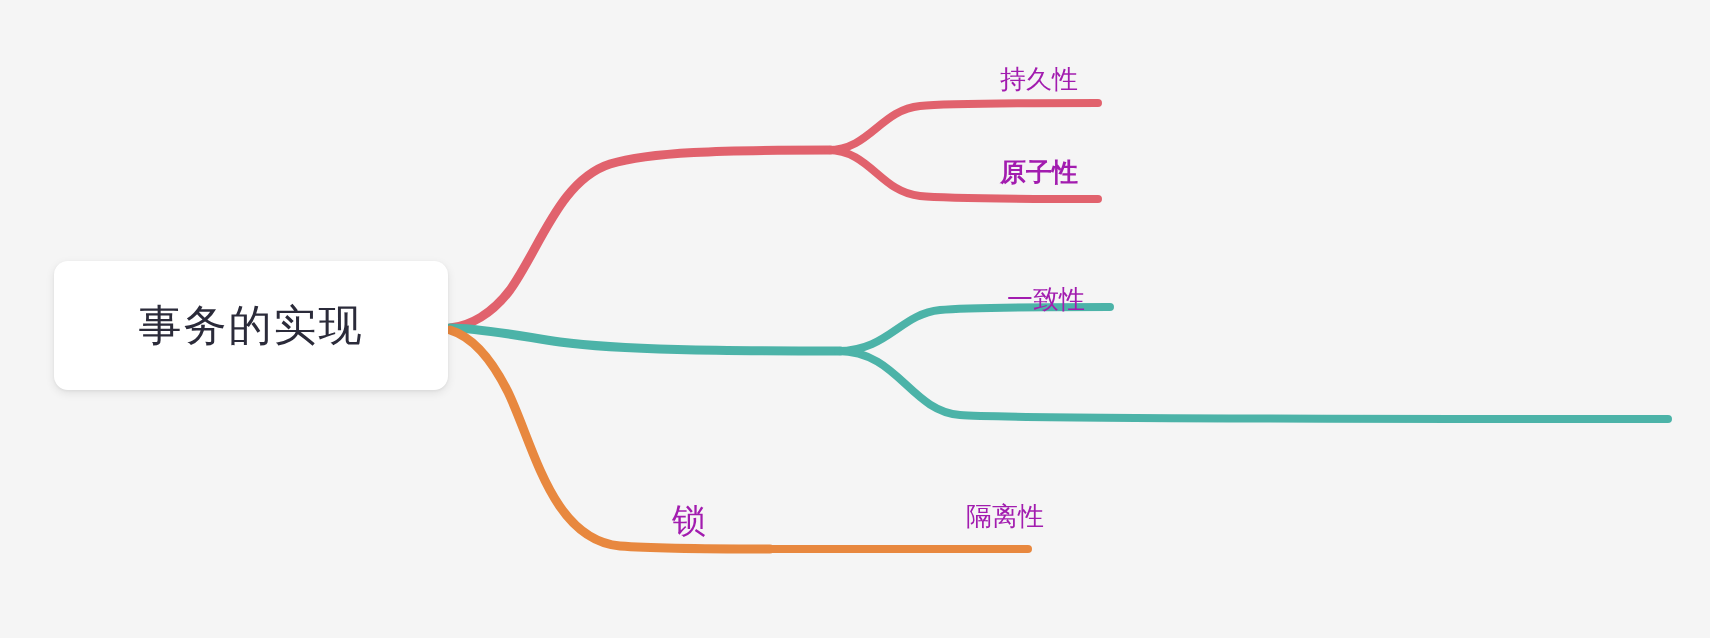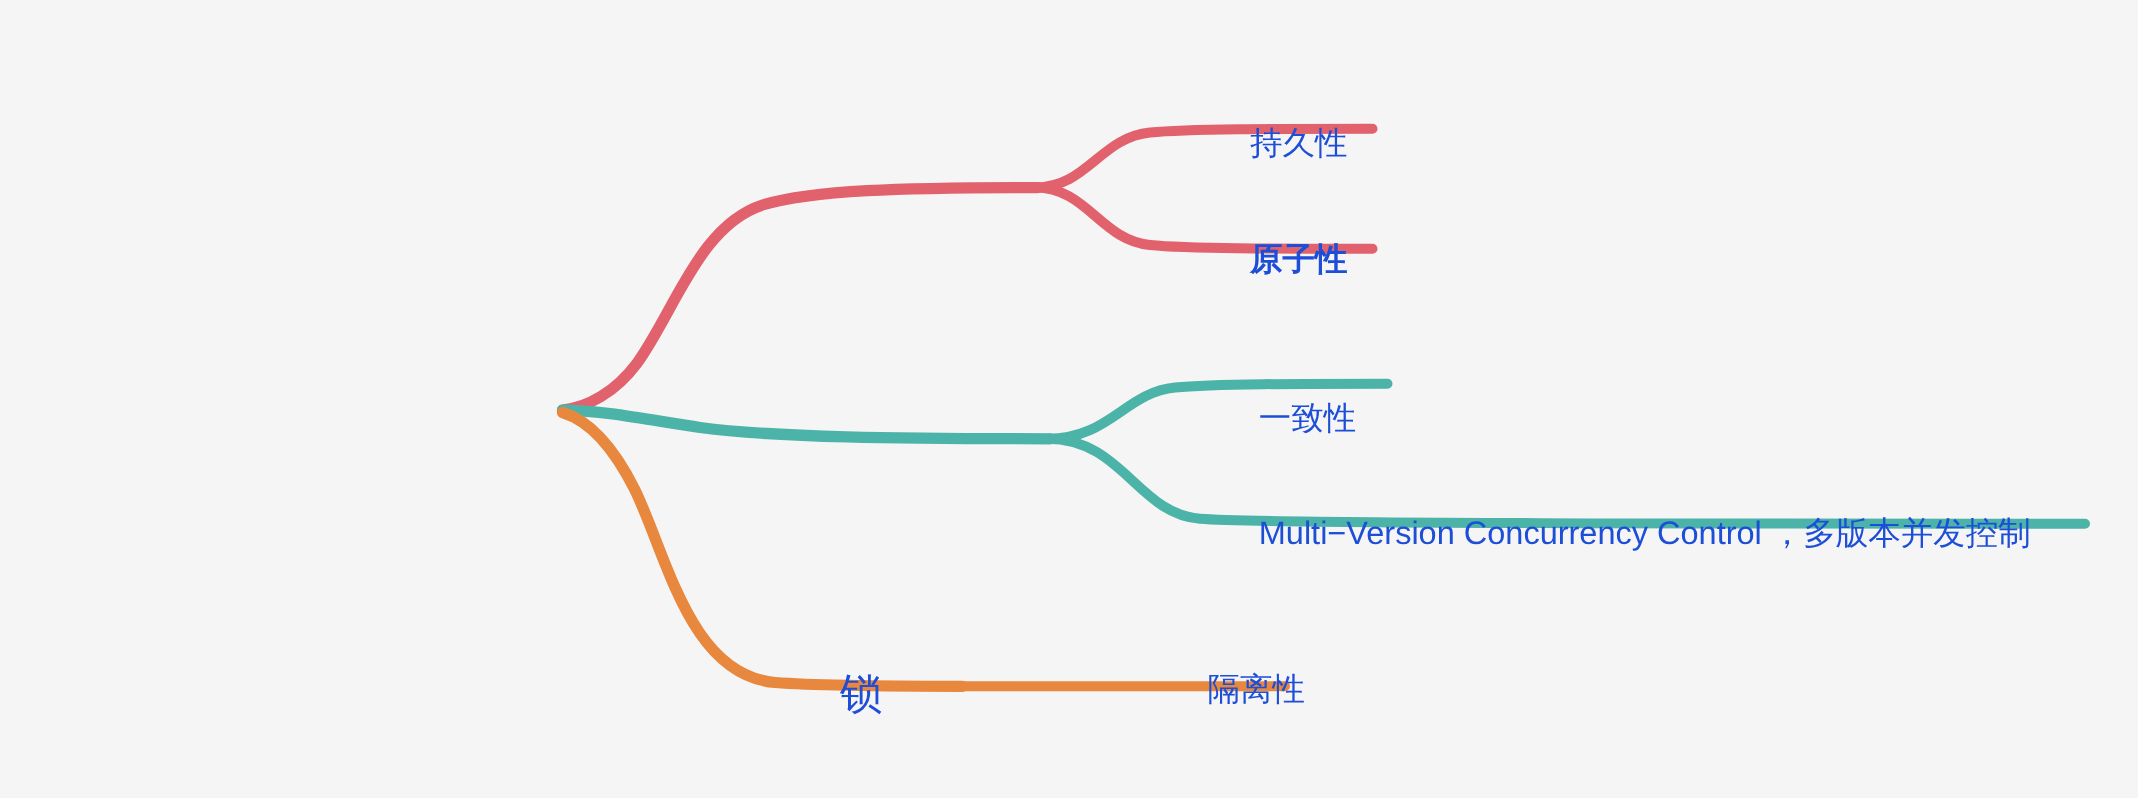--- a/index.html
+++ b/index.html
@@ -42,24 +42,23 @@
   }
   .root-label {
     font-size: 43px;
     color: #2b2b3a;
     letter-spacing: 2px;
     line-height: 1;
     white-space: nowrap;
   }
   .node-label {
     position: absolute;
-    color: #1d4ed8;
+    color: #a21caf;
     white-space: nowrap;
     line-height: 1;
-    margin-top: 35px;
   }
   .topic-l1 {
     font-size: 34px;
   }
   .topic-l2 {
     font-size: 26px;
   }
   .lbl-redo   { left: 672px; top: 117px; }
   .lbl-undo   { left: 672px; top: 334px; }
   .lbl-lock   { left: 672px; top: 503px; }
@@ -104,28 +103,30 @@
     <path d="M 450 330
              C 470 336, 490 356, 508 392
              C 534 446, 552 540, 620 546
              C 660 549, 720 549, 770 549" fill="none" stroke="#e8883f" stroke-width="9" stroke-linecap="round"></path>
 
     <path d="M 768 549
              C 830 549, 940 549, 1028 549" fill="none" stroke="#e8883f" stroke-width="8" stroke-linecap="round"></path>
 
   </svg>
 
+  <div class="root-node">
+    <span class="root-label">事务的实现</span>
+  </div>
 
 
 
   <div class="node-label topic-l1 lbl-lock">锁</div>
 
   <div class="node-label topic-l2 lbl-durab">持久性</div>
 
   <div class="node-label topic-l2 lbl-atom">原子性</div>
 
   <div class="node-label topic-l2 lbl-consis">一致性</div>
 
-  <div class="node-label topic-l2 lbl-mvcc">Multi−Version Concurrency Control ，多版本并发控制</div>
 
   <div class="node-label topic-l2 lbl-isol">隔离性</div>
 
 </div>
 
 </body></html>

